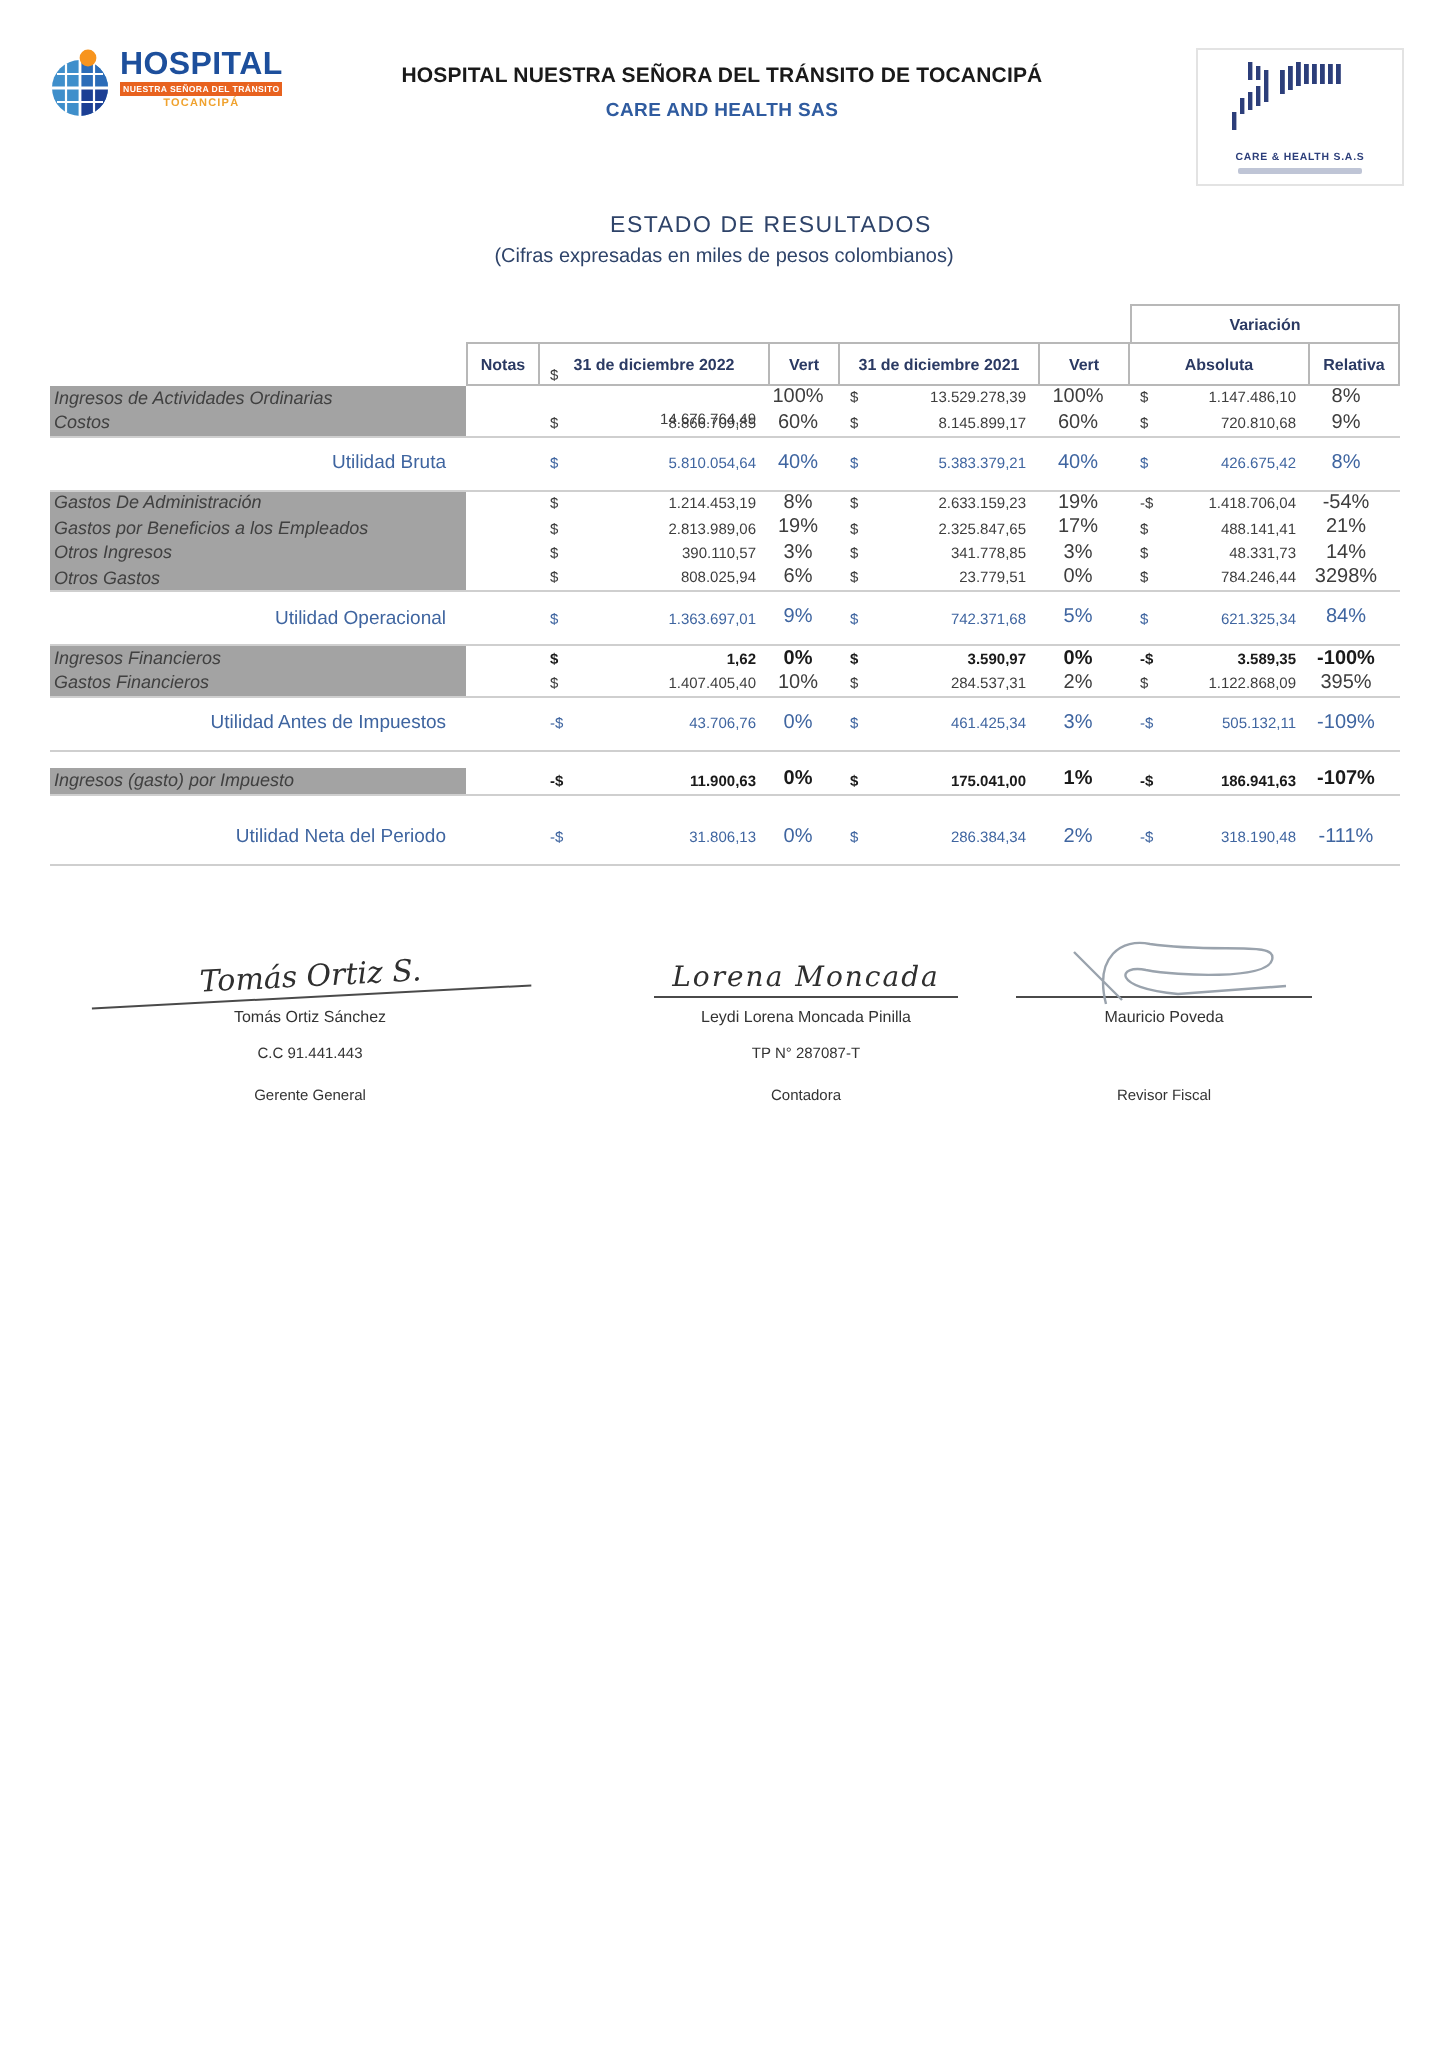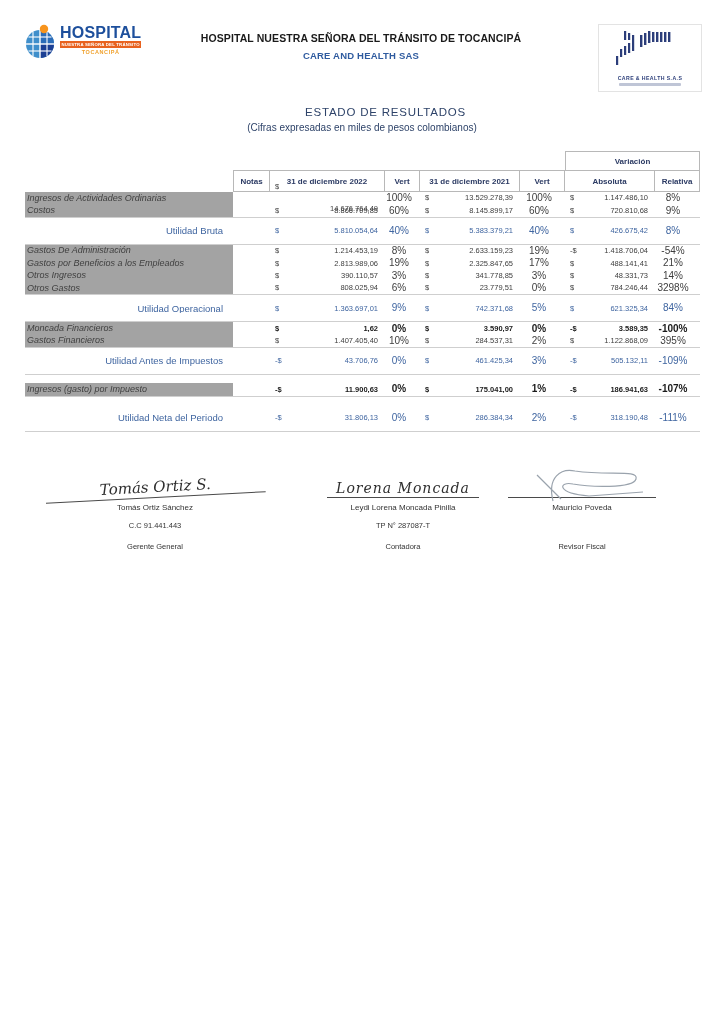--- a/index.html
+++ b/index.html
@@ -324,21 +324,21 @@
             <div class="c pct">5%</div>
             <div class="c money">
               <div class="cur" style="display: inline;">$</div>
               <div class="val" style="display: inline;">621.325,34</div>
             </div>
             <div class="c pct rel">84%</div>
           </div>
         </div>
         <div class="section">
           <div class="grid row item boldvals">
-            <div class="c label">Moncada Financieros</div>
+            <div class="c label">Ingresos Financieros</div>
             <div class="c notas"></div>
             <div class="c money">
               <div class="cur" style="display: inline;">$</div>
               <div class="val" style="display: inline;">1,62</div>
             </div>
             <div class="c pct">0%</div>
             <div class="c money">
               <div class="cur" style="display: inline;">$</div>
               <div class="val" style="display: inline;">3.590,97</div>
             </div>

